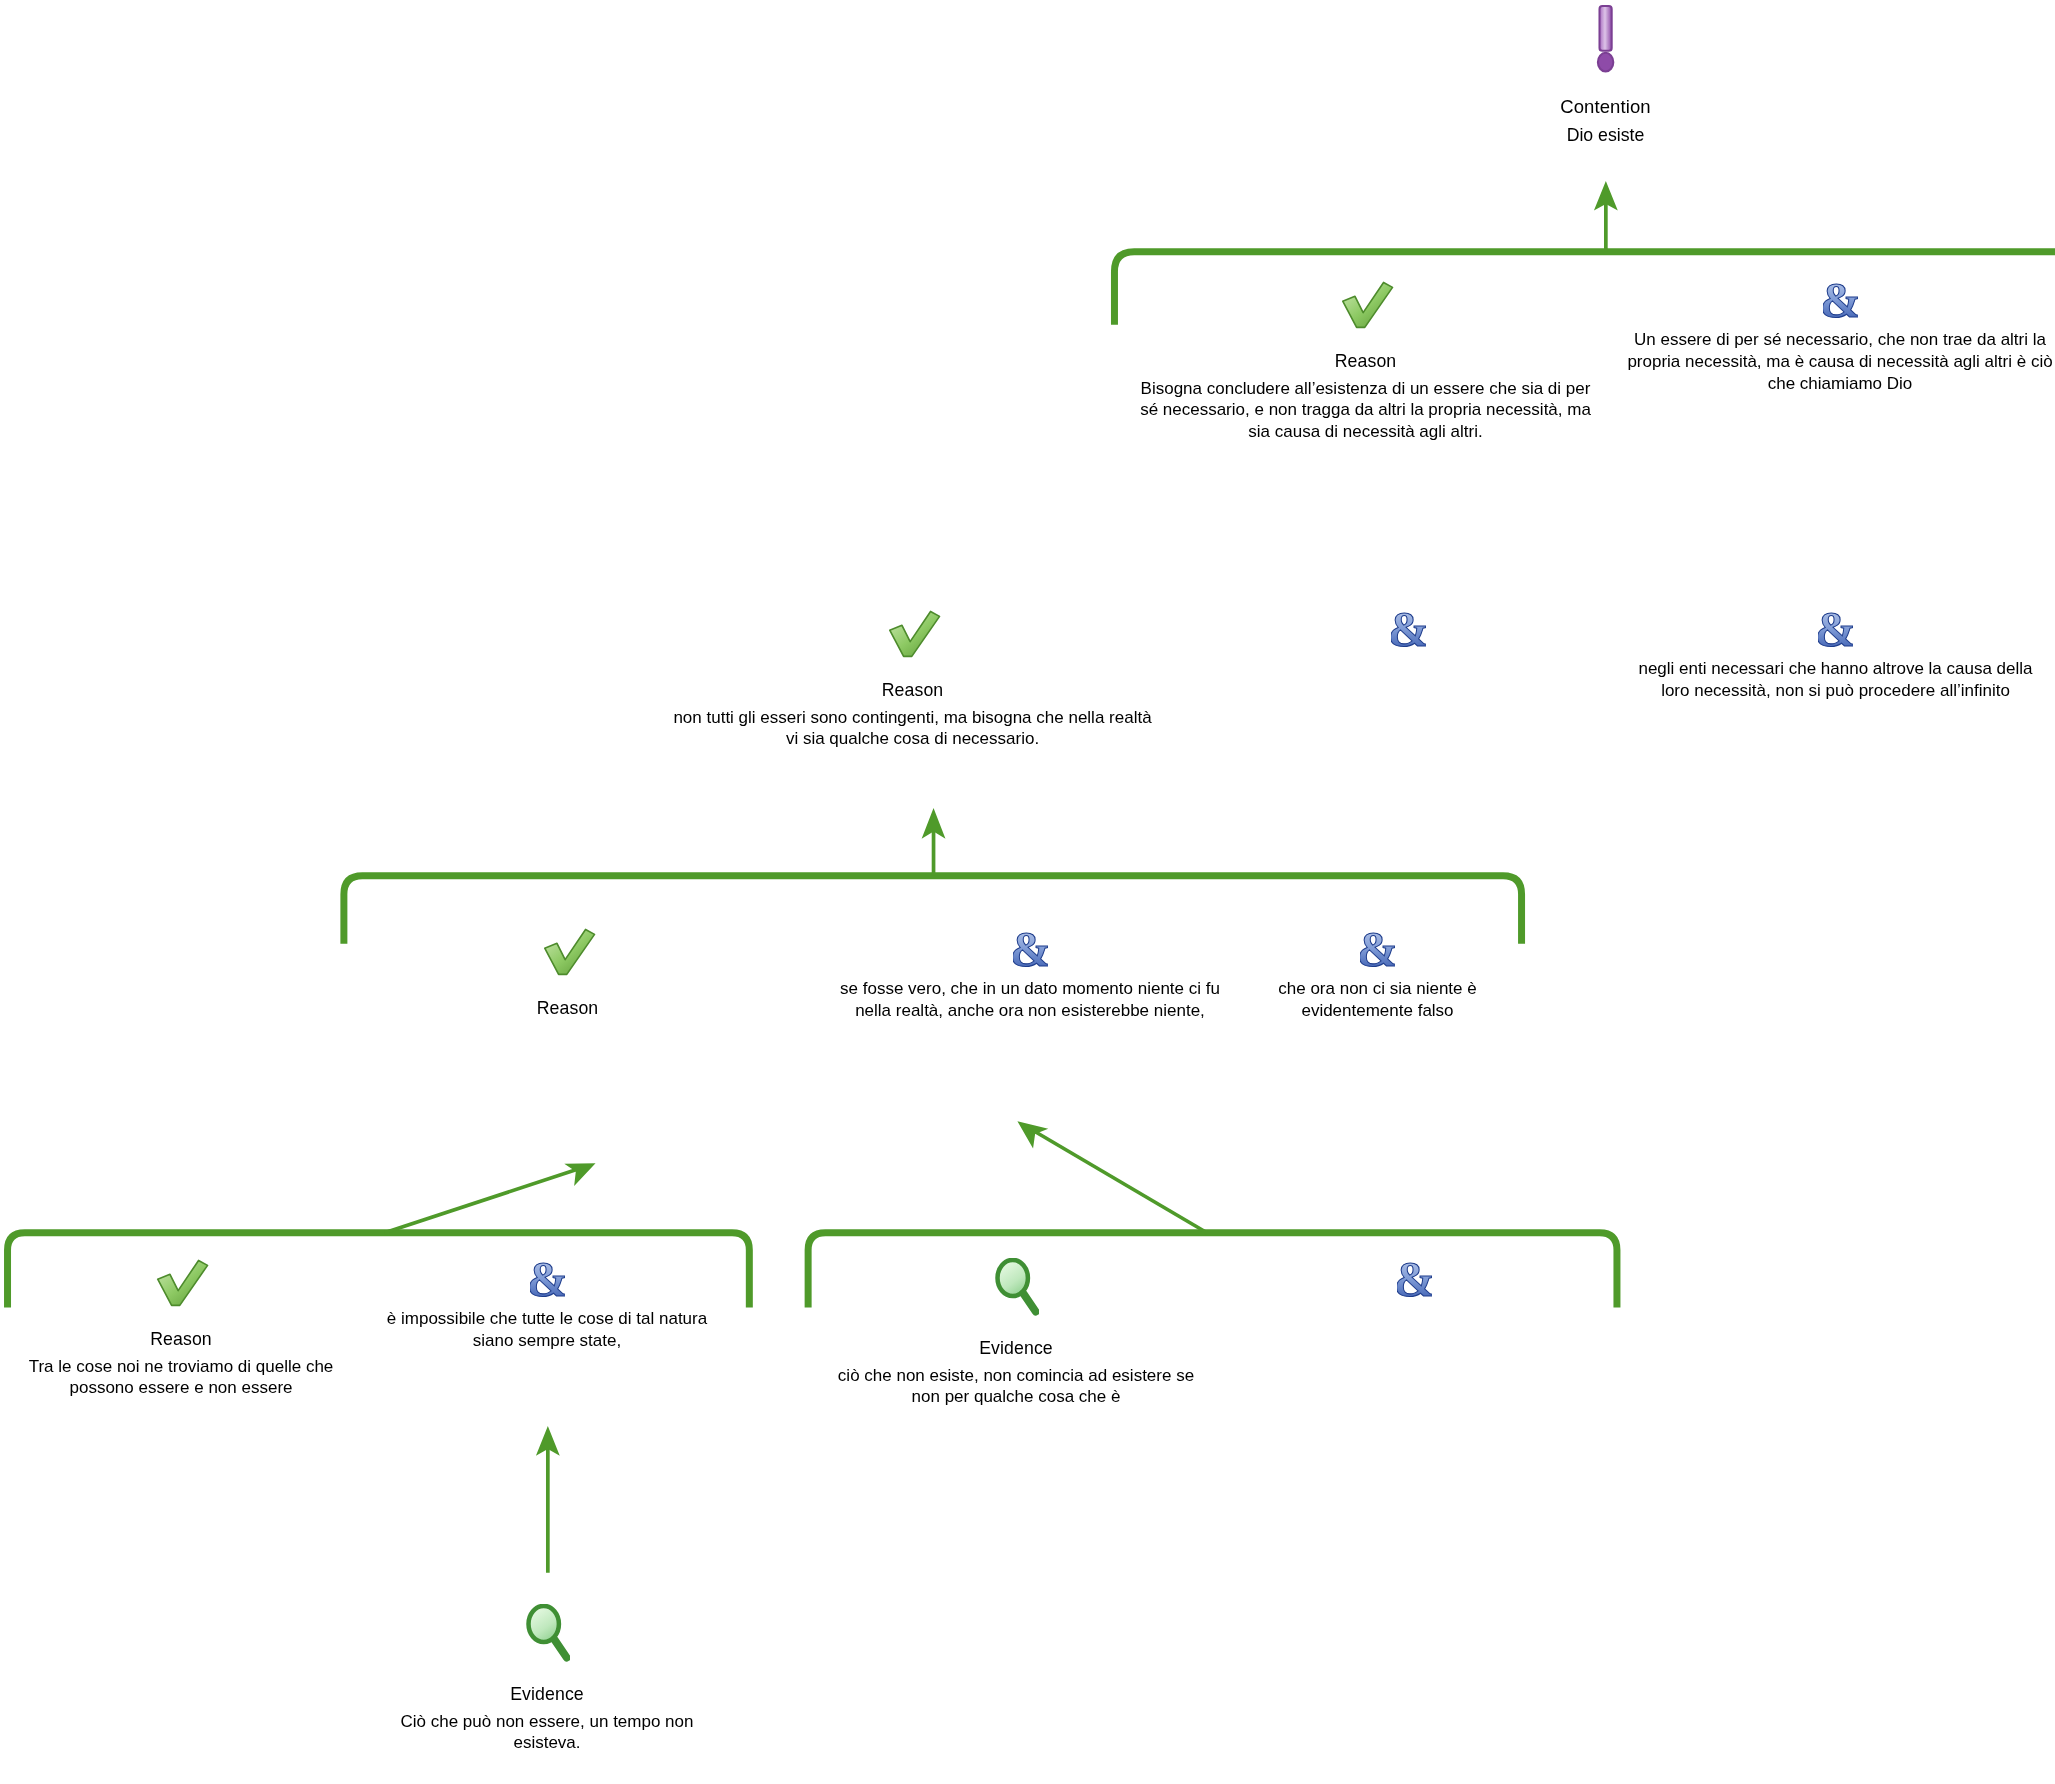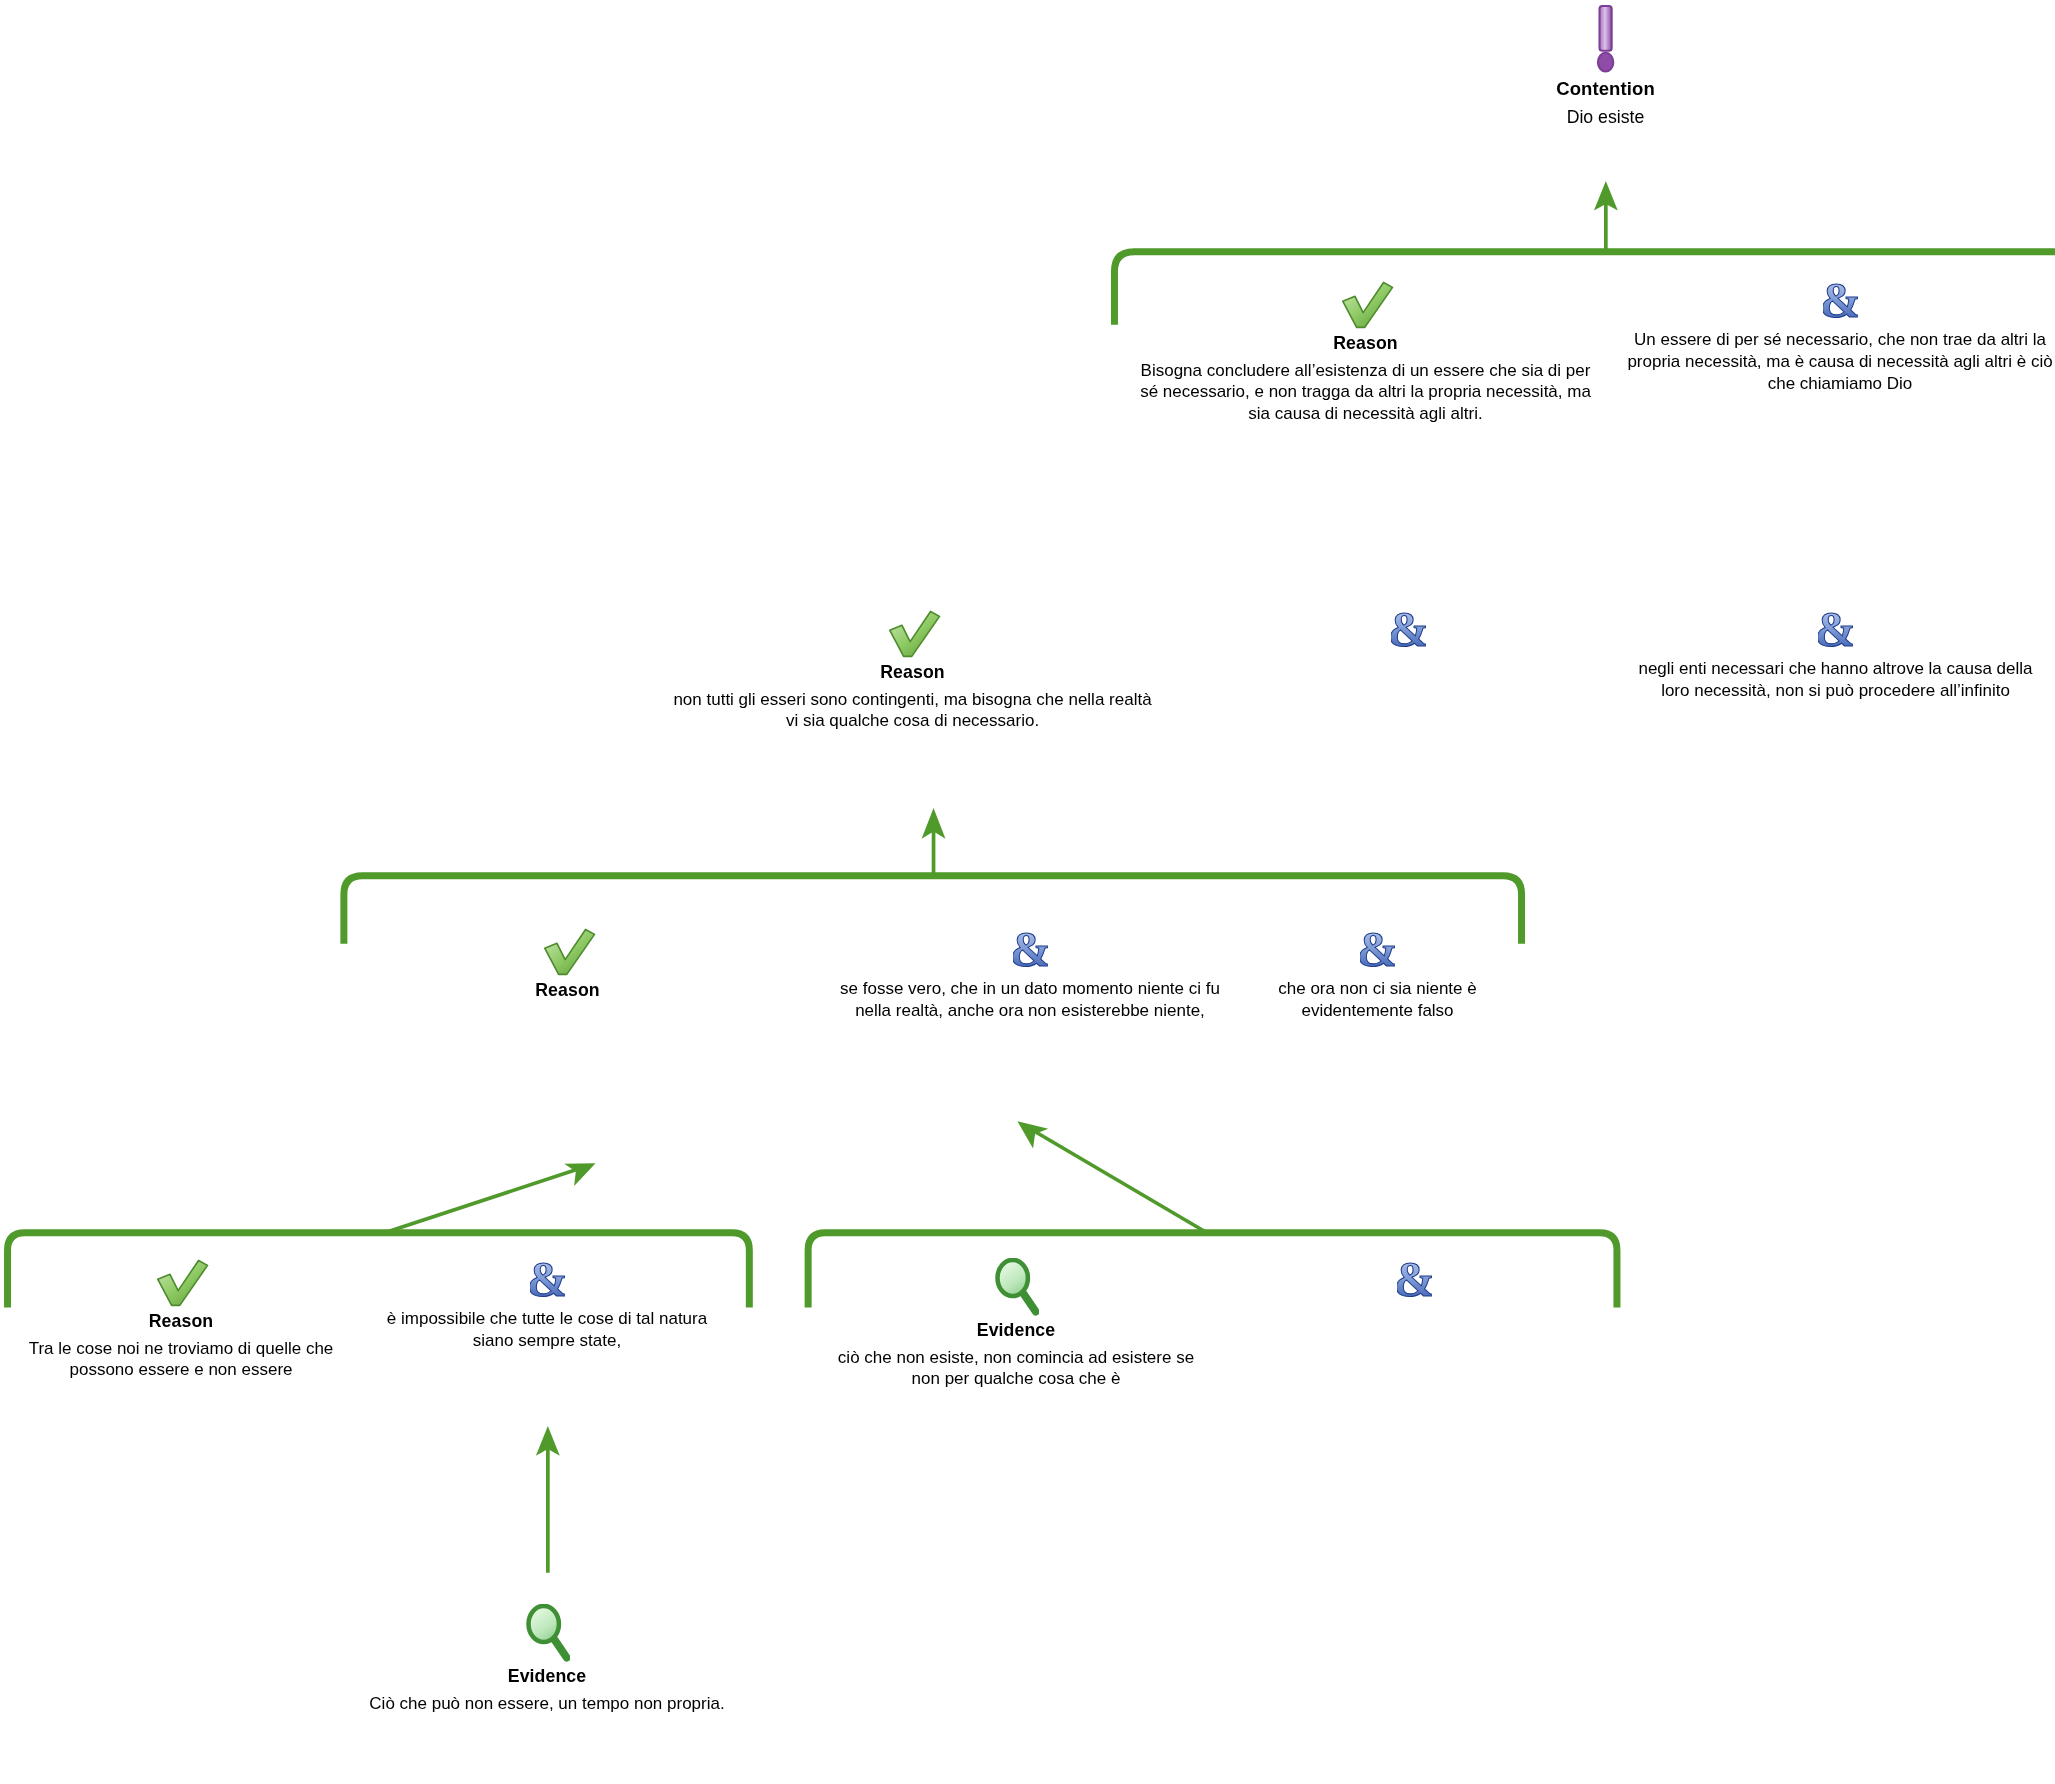--- a/index.html
+++ b/index.html
@@ -16,24 +16,24 @@
     text-align:center;
     color:#000000;
   }
   .node .icon{
     display:block;
     margin:0 auto;
     line-height:0;
   }
   .node .type{
     display:block;
-    font-weight:bold;
+    font-weight:normal;
     font-size:17.7px;
     line-height:1.22;
-    margin-top:4px;
+    margin-top:22px;
     letter-spacing:0.1px;
   }
   .node .body{
     display:block;
     font-size:17px;
     line-height:1.28;
     margin-top:5px;
   }
   .node.contention .type{font-size:18.5px;}
   .node.contention .body{font-size:17.7px;}
@@ -232,17 +232,17 @@
   </div>
 
   <div class="node" style="left:366px; top:1604px; width:362px;">
     <span class="icon">
       <svg width="46" height="58" viewBox="0 0 112 140" xmlns="http://www.w3.org/2000/svg">
         <ellipse cx="48" cy="48" rx="37" ry="44" fill="url(#gLens1)" stroke="#3f8f34" stroke-width="11"></ellipse>
         <path d="M 74 86 L 104 130" stroke="#3f8f34" stroke-width="19" stroke-linecap="round"></path>
       </svg>
     </span>
     <span class="type">Evidence</span>
-    <span class="body">Ciò che può non essere, un tempo non propria.</span>
+    <span class="body">Ciò che può non essere, un tempo non esisteva.</span>
   </div>
 
 </div>
 
 
 </body></html>

